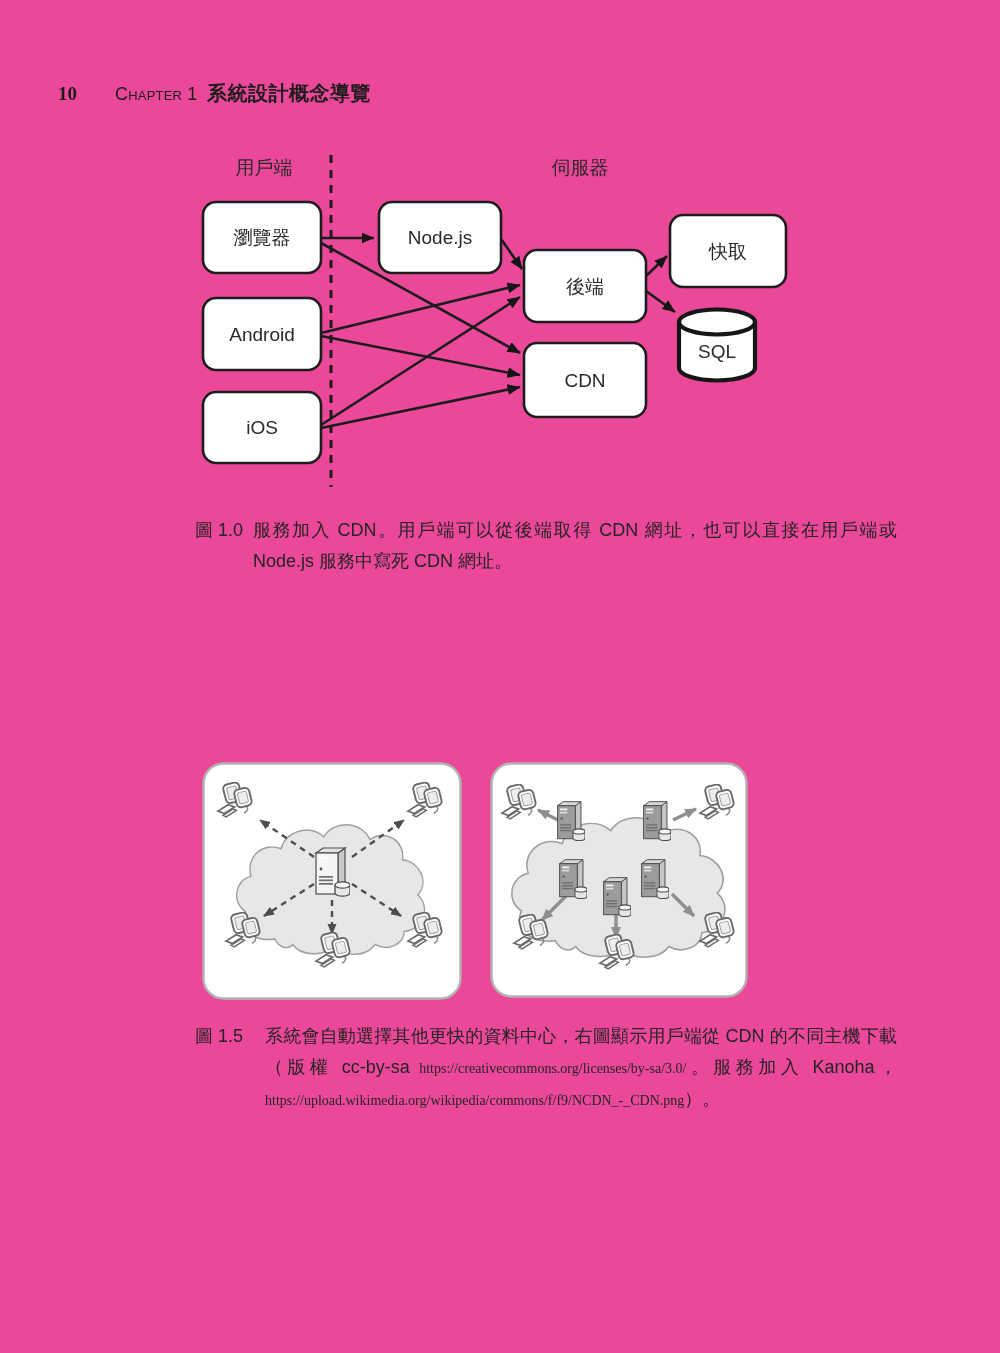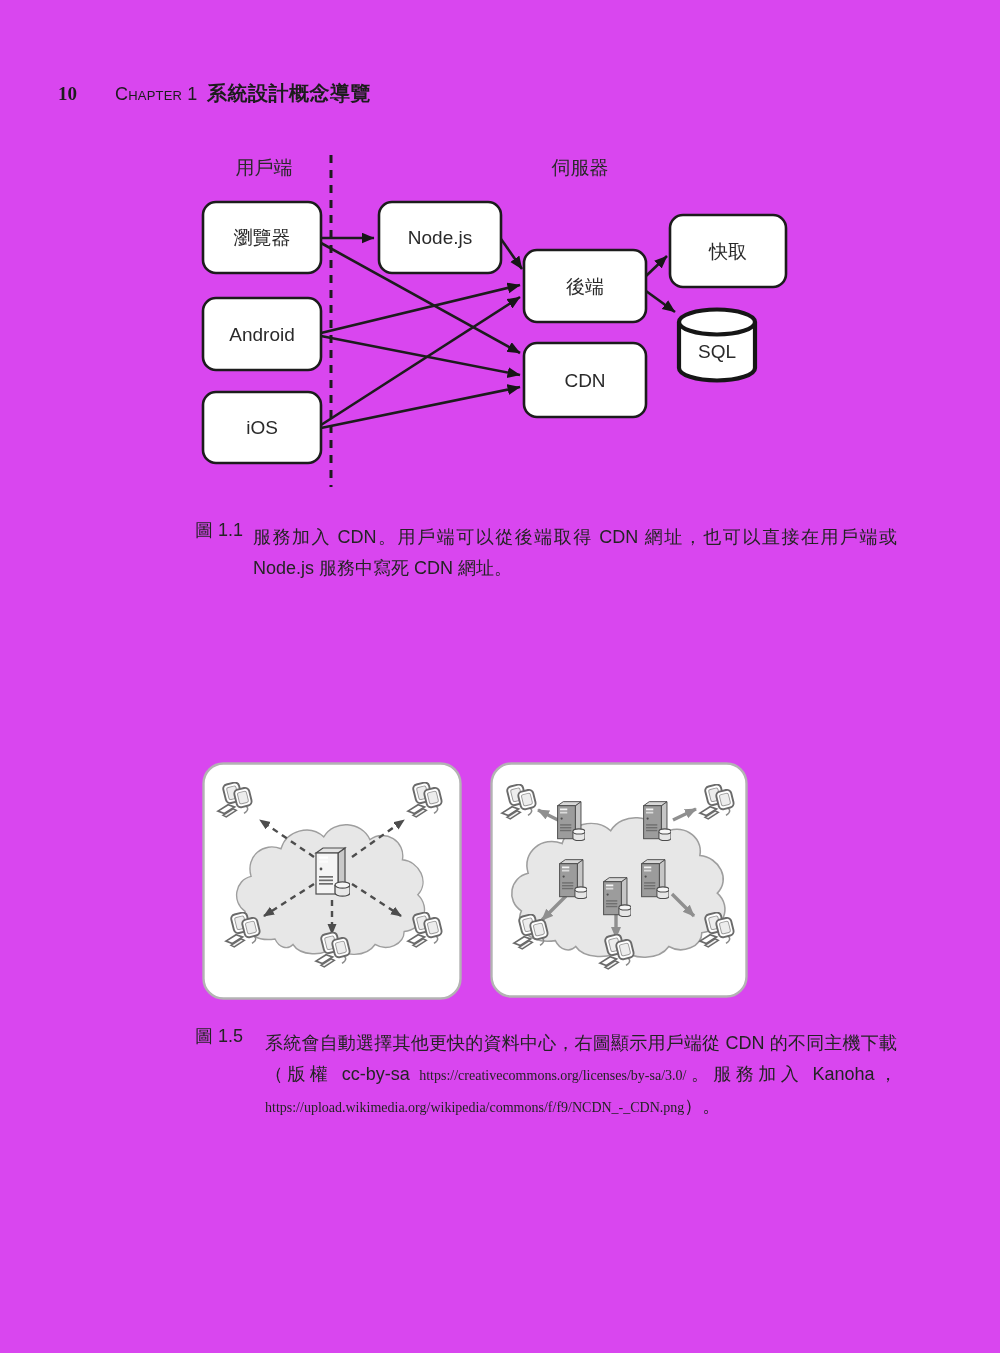--- a/index.html
+++ b/index.html
@@ -1,39 +1,39 @@
 <!DOCTYPE html>
 <html><head>
 <meta charset="utf-8">
 <style>
   * { margin:0; padding:0; box-sizing:border-box; }
   html,body { background:#888; }
   .page {
     position:relative; width:1000px; height:1353px; margin:0 auto;
-    background:#d946ef; overflow:hidden;
+    background:#ec4899; overflow:hidden;
     font-family:"Liberation Sans", sans-serif; color:#1c1c1c;
   }
   
   .running-head { position:absolute; left:58px; top:80px; display:flex; align-items:baseline; }
   .page-num { font-family:"Liberation Serif", serif; font-weight:bold; font-size:19px; width:57px; }
   .chapter-label { font-weight:normal; font-size:18px; font-variant:small-caps; width:92px; letter-spacing:0.2px; }
   .chapter-title { font-weight:bold; font-size:20px; letter-spacing:0.5px; }
 
   
   .fig14 { position:absolute; left:180px; top:145px; }
   .fig14 text { font-family:"Liberation Sans", sans-serif; font-size:19px; fill:#2a2a2a; }
   .node-box { fill:#ffffff; stroke:#1c1c1c; stroke-width:2.6; }
   .flow { fill:none; stroke:#1c1c1c; stroke-width:2.6; }
   .lane-divider { stroke:#1c1c1c; stroke-width:3; stroke-dasharray:8 7; }
   .cyl { fill:#ffffff; stroke:#161616; stroke-width:4.2; }
 
   
   .caption { position:absolute; left:195px; width:702px; display:flex; font-size:18px; line-height:31px; color:#242424; }
   .caption-label { width:58px; flex:none; }
-  .caption-body { flex:1; text-align:justify;margin-top:7px; }
+  .caption-body { flex:1; text-align:justify; }
   .cap14 { top:515px; }
   .cap15 { top:1021px;gap:12px; }
   .url { font-family:"Liberation Serif", serif; font-size:14px; }
 
   
   .body-par {
     position:absolute; left:192px; top:600px; width:707px;
     font-family:"Liberation Serif", serif; font-size:21px; line-height:34px;
     text-align:justify; color:#141414;
   }
@@ -112,21 +112,21 @@
       <text x="548" y="113" text-anchor="middle">快取</text>
     </g>
     <g>
       <path class="cyl" d="M499 177 L499 223 A38 12.5 0 0 0 575 223 L575 177"></path>
       <ellipse class="cyl" cx="537" cy="177" rx="38" ry="12.5"></ellipse>
       <text x="537" y="213" text-anchor="middle">SQL</text>
     </g>
   </svg>
 
   <div class="caption cap14">
-    <div class="caption-label">圖 1.1</div>
+    <div class="caption-label">圖 1.0</div>
     <div class="caption-body">服務加入 CDN。用戶端可以從後端取得 CDN 網址，也可以直接在用戶端或 Node.js 服務中寫死 CDN 網址。</div>
   </div>
 
 
   <svg width="0" height="0" style="position:absolute" aria-hidden="true">
     <defs>
       <marker id="ah-dgray" markerUnits="userSpaceOnUse" markerWidth="12" markerHeight="11" refX="10" refY="4.5" orient="auto">
         <path d="M0 0 L11 4.5 L0 9 Z" fill="#4d4d4d"></path>
       </marker>
       <marker id="ah-gray" markerUnits="userSpaceOnUse" markerWidth="13" markerHeight="12" refX="11" refY="5" orient="auto">

